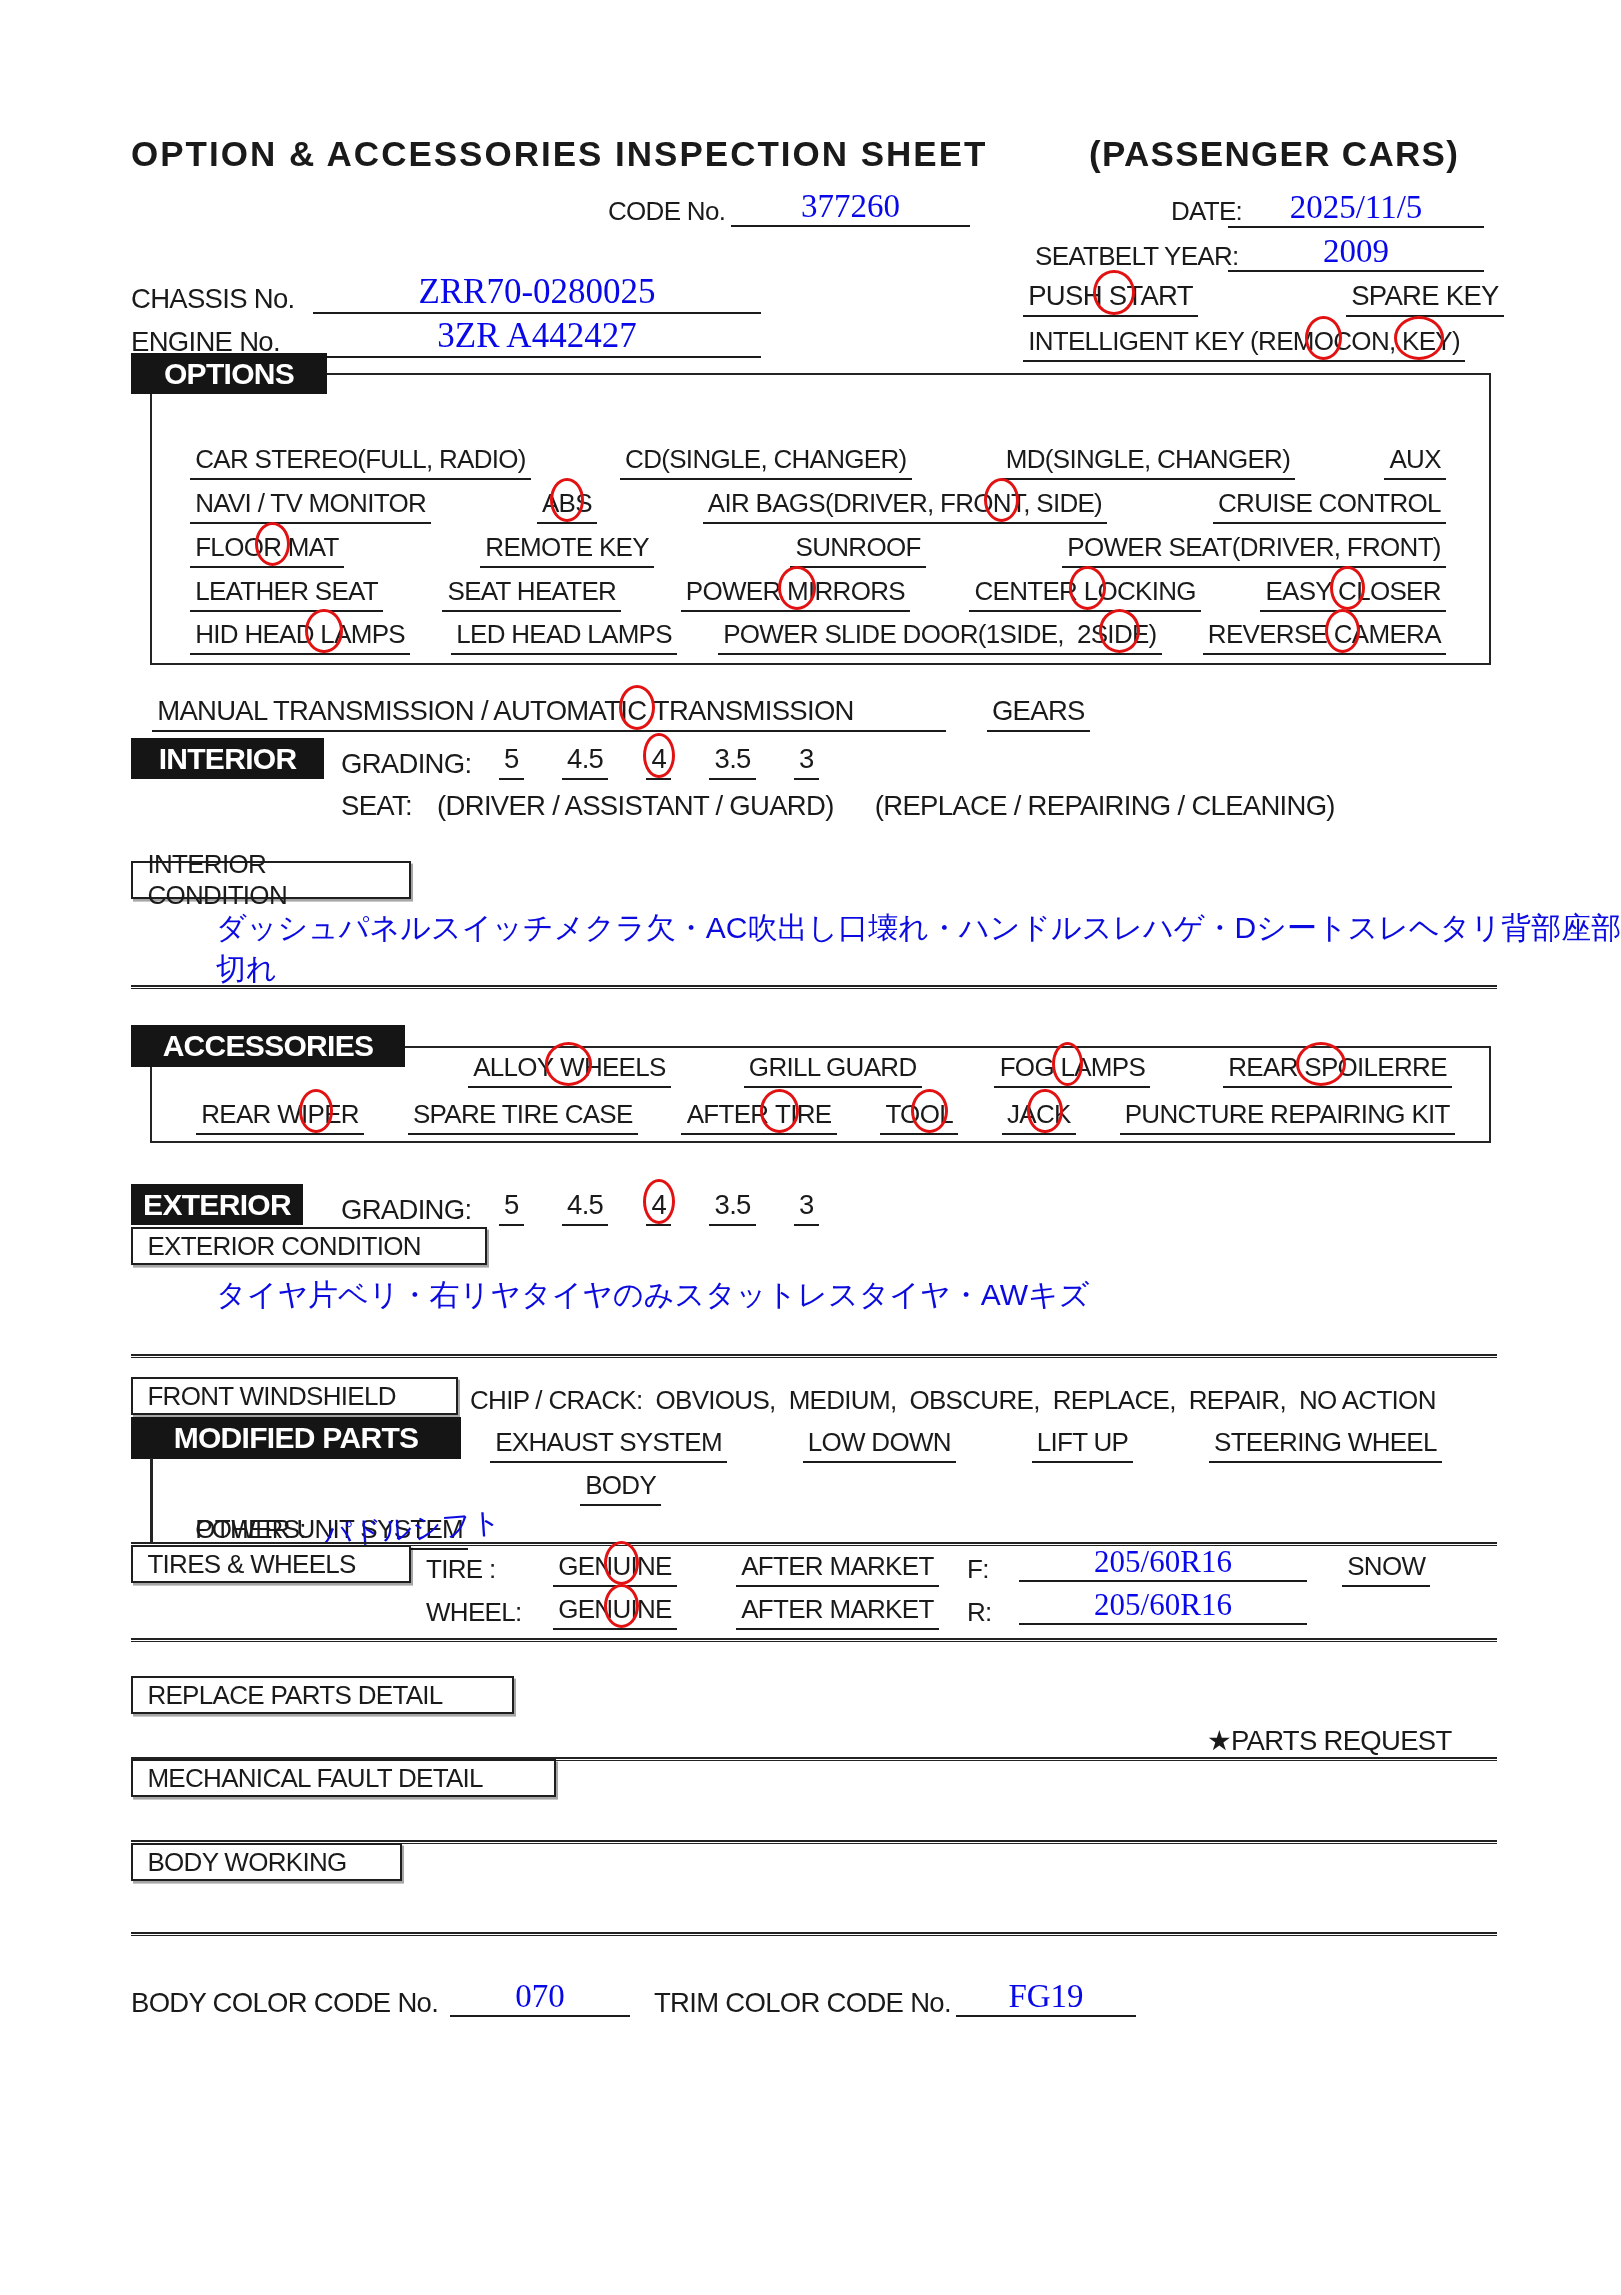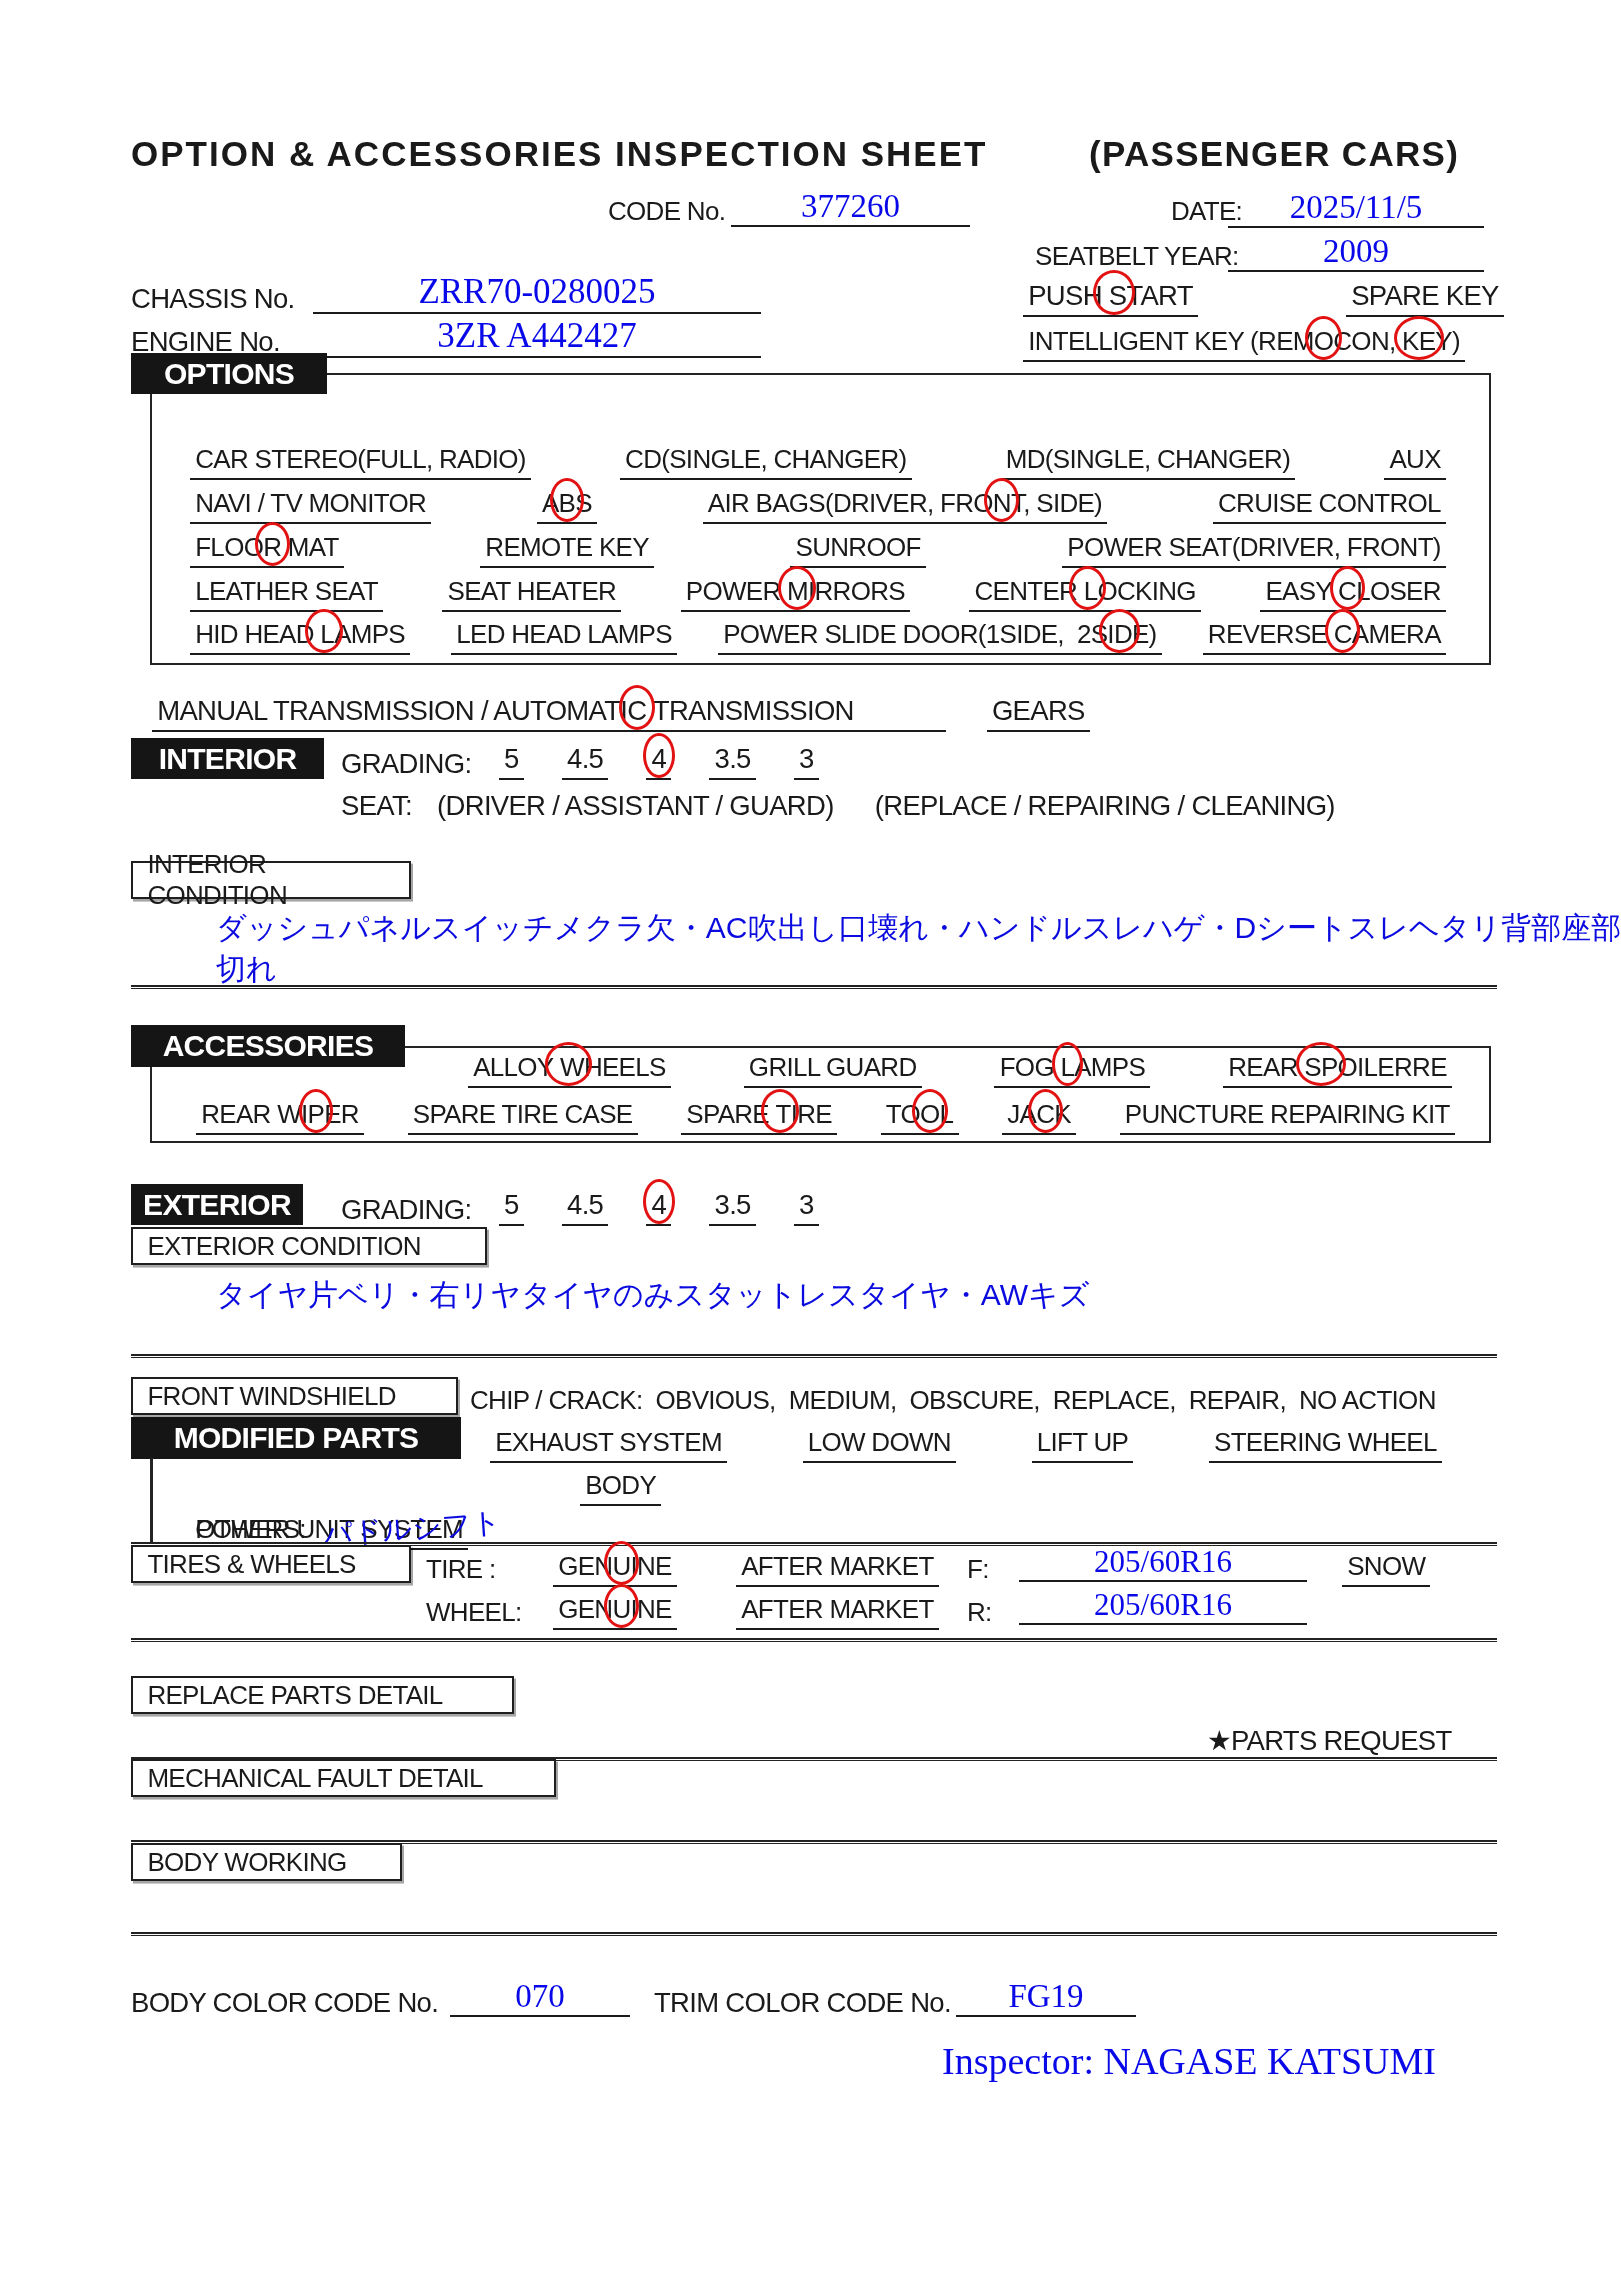--- a/index.html
+++ b/index.html
@@ -135,21 +135,21 @@
   <div class="a row" style="left:468px;top:1052px;width:984px;">
     <span class="u f40"><span data-bind="accessories.alloy_wheels.pre">ALLOY</span><span class="cir" data-bind="accessories.alloy_wheels.c"> W</span><span data-bind="accessories.alloy_wheels.post">HEELS</span></span>
     <span class="u f40" data-bind="accessories.grill_guard">GRILL GUARD</span>
     <span class="u f40"><span data-bind="accessories.fog_lamps.pre">FOG </span><span class="cir" data-bind="accessories.fog_lamps.c">L</span><span data-bind="accessories.fog_lamps.post">AMPS</span></span>
     <span class="u f40"><span data-bind="accessories.rear_spoiler.pre">REAR </span><span class="cir" data-bind="accessories.rear_spoiler.c">SP</span><span data-bind="accessories.rear_spoiler.post">OILERRE</span></span>
   </div>
 
   <div class="a row" style="left:196px;top:1099px;width:1259px;">
     <span class="u f40"><span data-bind="accessories.rear_wiper.pre">REAR WI</span><span class="cir" data-bind="accessories.rear_wiper.c">P</span><span data-bind="accessories.rear_wiper.post">ER</span></span>
     <span class="u f40" data-bind="accessories.spare_tire_case">SPARE TIRE CASE</span>
-    <span class="u f40"><span data-bind="accessories.spare_tire.pre">SPARE</span><span class="cir" data-bind="accessories.spare_tire.c"> T</span><span data-bind="accessories.spare_tire.post">IRE</span></span>
+    <span class="u f40"><span data-bind="accessories.spare_tire.pre">AFTER</span><span class="cir" data-bind="accessories.spare_tire.c"> T</span><span data-bind="accessories.spare_tire.post">IRE</span></span>
     <span class="u f40"><span data-bind="accessories.tool.pre">TO</span><span class="cir" data-bind="accessories.tool.c">O</span><span data-bind="accessories.tool.post">L</span></span>
     <span class="u f40"><span data-bind="accessories.jack.pre">JA</span><span class="cir" data-bind="accessories.jack.c">C</span><span data-bind="accessories.jack.post">K</span></span>
     <span class="u f40" data-bind="accessories.puncture_kit">PUNCTURE REPAIRING KIT</span>
   </div>
 
   <div class="a blk-box f46" style="left:131px;top:1184px;width:172px;height:41px;" data-bind="exterior.label">EXTERIOR</div>
   <div class="a" style="left:341px;top:1189px;display:flex;align-items:flex-end;">
     <span class="f42" data-bind="exterior.grading_label">GRADING:</span>
     <span class="grades">
       <span class="u f42" data-bind="exterior.grades.0">5</span>
@@ -221,16 +221,15 @@
 
   <div class="a f42" style="left:131px;top:1987px;" data-bind="footer.body_color_label">BODY COLOR CODE No.</div>
   <div class="a vline" style="left:450px;top:1970px;width:180px;height:47px;">
       <span class="blue" style="font-size:33px;" data-bind="footer.body_color_value">070</span>
     </div>
   <div class="a f42" style="left:654px;top:1987px;" data-bind="footer.trim_color_label">TRIM COLOR CODE No.</div>
   <div class="a vline" style="left:956px;top:1970px;width:180px;height:47px;">
       <span class="blue" style="font-size:33px;" data-bind="footer.trim_color_value">FG19</span>
     </div>
 
-  <div class="a blue" style="left:942px;top:2039px;font-size:38px;" data-bind="footer.inspector">Inspector: NAGASE KATSUMI</div>
 
 </div>
 
 
 </body></html>

